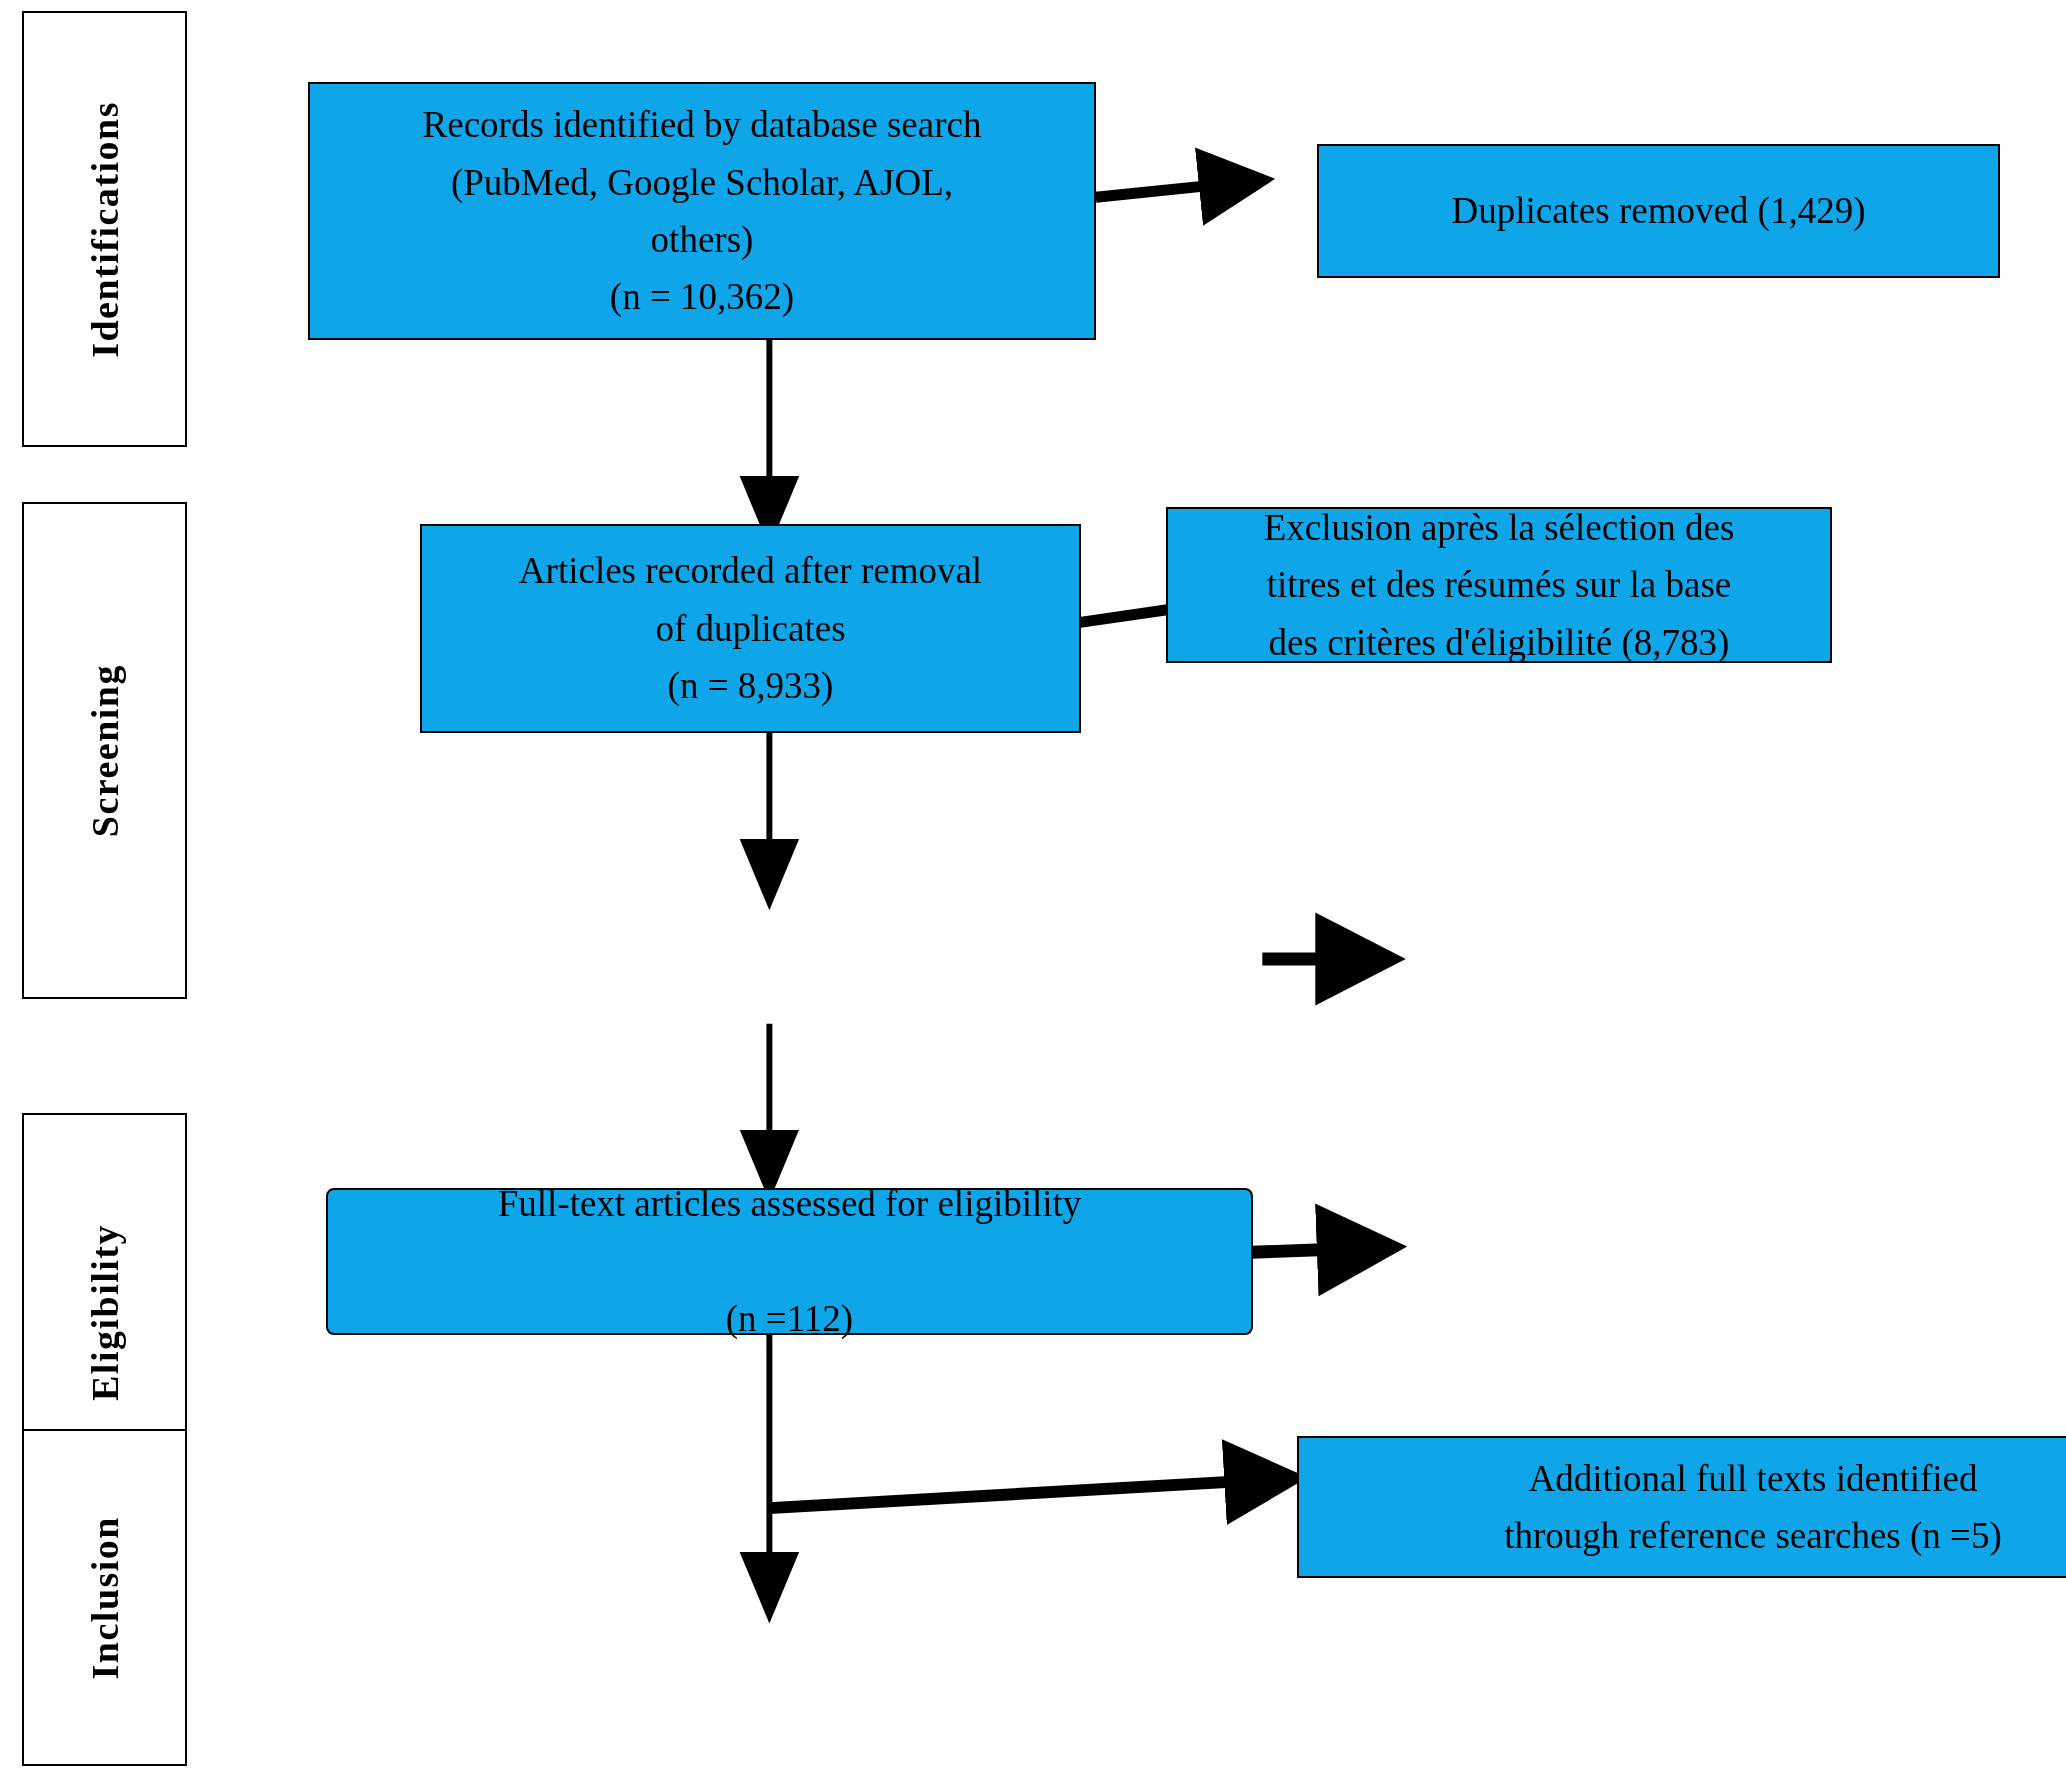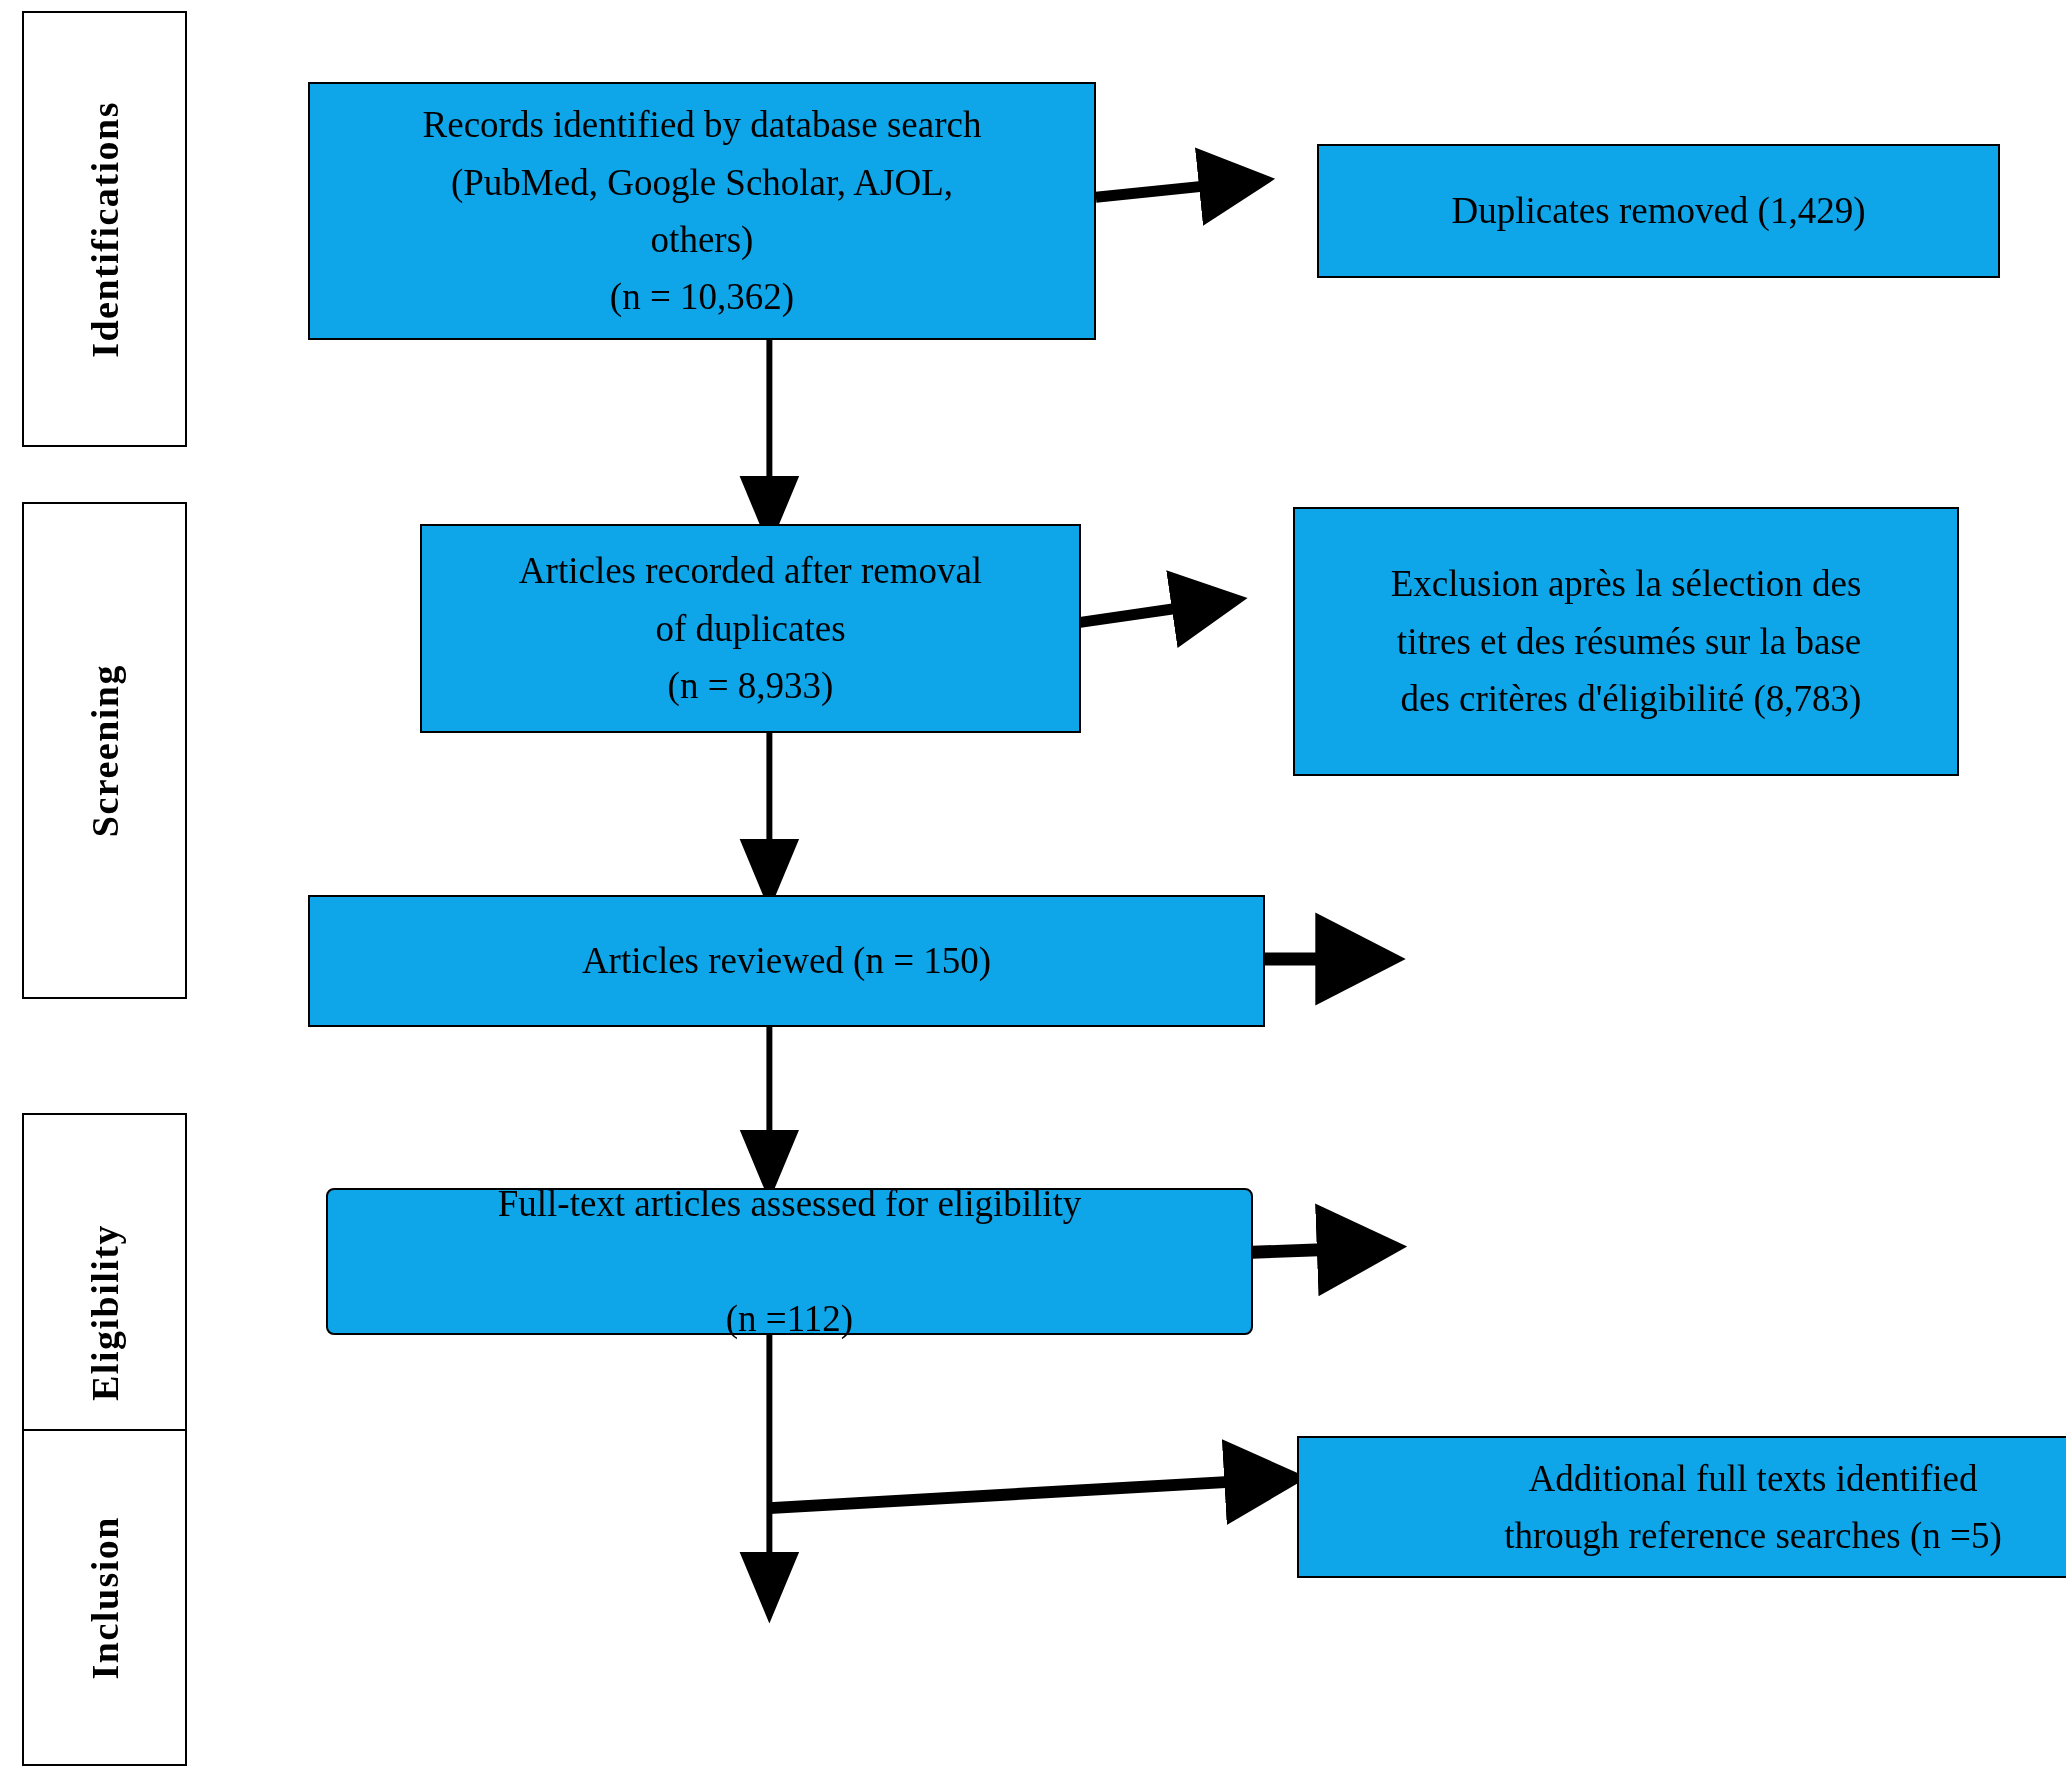--- a/index.html
+++ b/index.html
@@ -143,29 +143,26 @@
   <div class="flow-box" style="left:1269px; top:144px; width:683px; height:134px;margin-left:48px;">
     <span class="flow-text">Duplicates removed (1,429)</span>
   </div>
 
   <div class="flow-box" style="left:420px; top:524px; width:661px; height:209px;">
     <span class="flow-text">Articles recorded after removal
 of duplicates
 (n = 8,933)</span>
   </div>
 
-  <div class="flow-box" style="left:1293px; top:507px; width:666px; height:269px;text-align:right;">
+  <div class="flow-box" style="left:1166px; top:507px; width:666px; height:156px;">
     <span class="flow-text">Exclusion après la sélection des
 titres et des résumés sur la base
 des critères d'éligibilité (8,783)</span>
   </div>
 
-  <div class="flow-box" style="left:308px; top:895px; width:957px; height:132px;">
-    <span class="flow-text">Articles reviewed (n = 150)</span>
-  </div>
 
 
   <div class="flow-box" style="left:326px; top:1188px; width:927px; height:147px;border-radius:8px;">
     <span class="flow-text">Full-text articles assessed for eligibility
 
 (n =112)</span>
   </div>
 
 
   <div class="flow-box" style="left:1297px; top:1436px; width:912px; height:142px;">

